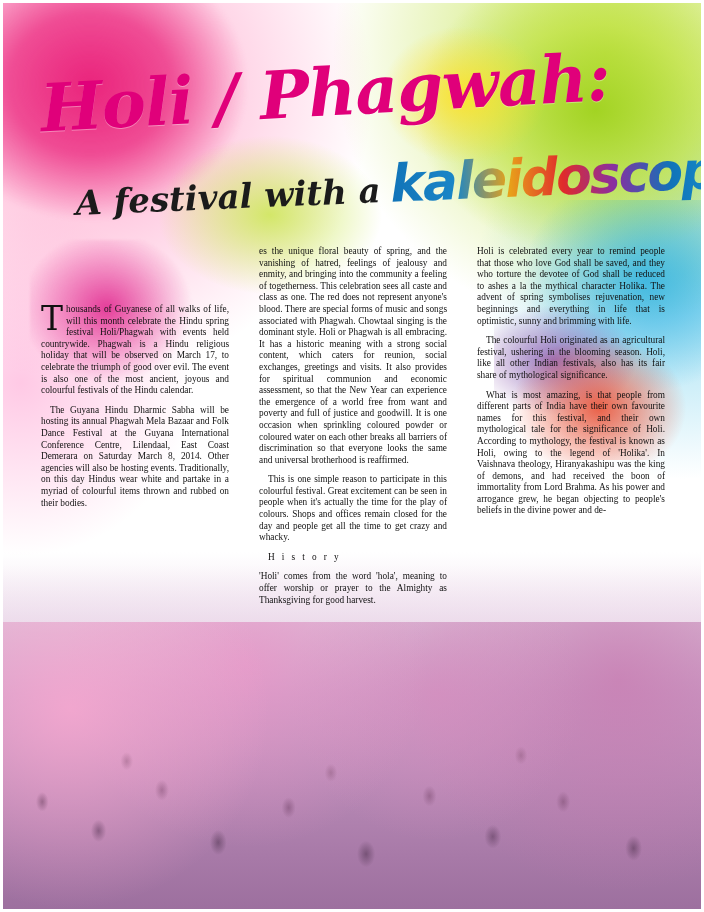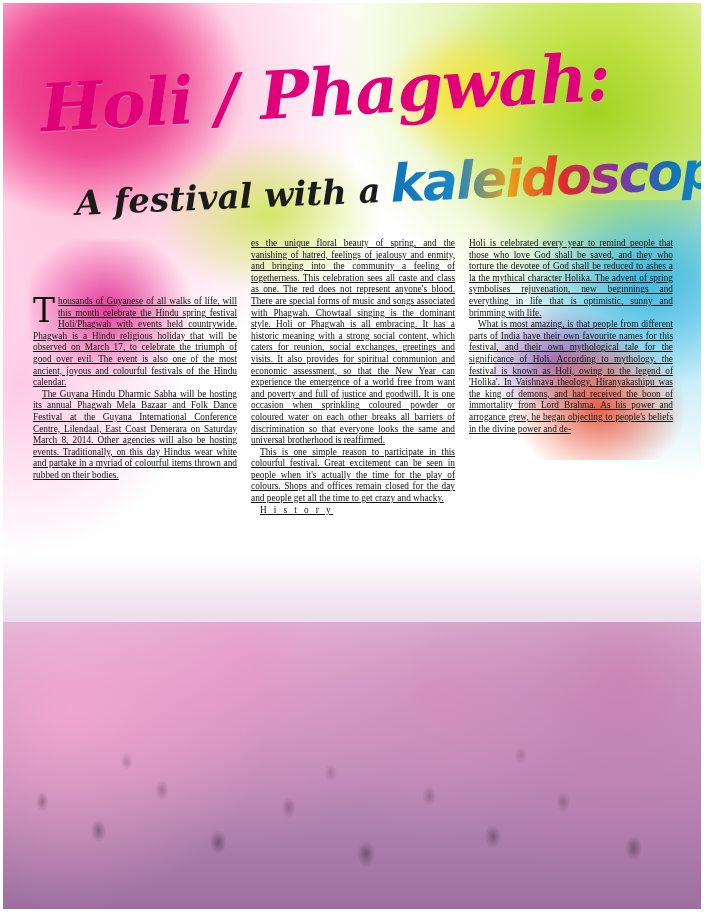--- a/index.html
+++ b/index.html
@@ -218,23 +218,22 @@
     gap: 14px;
   }
   .col {
     width: 204px;
     font-size: 9.3px;
     line-height: 11.6px;
     color: #111111;
     text-align: justify;
   }
   .col p {
-    margin: 0;
+    margin: 8px;
     text-indent: 9px;
-    text-decoration: underline;
   }
   .col p.first {
     text-indent: 0;
   }
   .dropcap-para {
     position: relative;
     min-height: 34px;
   }
   .dropcap {
     float: left;
@@ -282,23 +281,25 @@
 
     <div class="col col-1">
       <p class="first dropcap-para"><span class="dropcap">T</span><span>housands of Guyanese of all walks of life, will this month celebrate the Hindu spring festival Holi/Phagwah with events held countrywide. Phagwah is a Hindu religious holiday that will be observed on March 17, to celebrate the triumph of good over evil. The event is also one of the most ancient, joyous and colourful festivals of the Hindu calendar.</span></p>
       <p>The Guyana Hindu Dharmic Sabha will be hosting its annual Phagwah Mela Bazaar and Folk Dance Festival at the Guyana International Conference Centre, Lilendaal, East Coast Demerara on Saturday March 8, 2014. Other agencies will also be hosting events. Traditionally, on this day Hindus wear white and partake in a myriad of colourful items thrown and rubbed on their bodies.</p>
     </div>
 
     <div class="col col-2">
       <p class="first">es the unique floral beauty of spring, and the vanishing of hatred, feelings of jealousy and enmity, and bringing into the community a feeling of togetherness. This celebration sees all caste and class as one. The red does not represent anyone's blood. There are special forms of music and songs associated with Phagwah. Chowtaal singing is the dominant style. Holi or Phagwah is all embracing. It has a historic meaning with a strong social content, which caters for reunion, social exchanges, greetings and visits. It also provides for spiritual communion and economic assessment, so that the New Year can experience the emergence of a world free from want and poverty and full of justice and goodwill. It is one occasion when sprinkling coloured powder or coloured water on each other breaks all barriers of discrimination so that everyone looks the same and universal brotherhood is reaffirmed.</p>
       <p>This is one simple reason to participate in this colourful festival. Great excitement can be seen in people when it's actually the time for the play of colours. Shops and offices remain closed for the day and people get all the time to get crazy and whacky.</p>
       <p class="spread" style="text-align:justify;">H i s t o r y</p>
+      <p class="first">'Holi' comes from the word 'hola', meaning to offer worship or prayer to the Almighty as Thanksgiving for good harvest.</p>
     </div>
 
     <div class="col col-3">
       <p class="first">Holi is celebrated every year to remind people that those who love God shall be saved, and they who torture the devotee of God shall be reduced to ashes a la the mythical character Holika. The advent of spring symbolises rejuvenation, new beginnings and everything in life that is optimistic, sunny and brimming with life.</p>
+      <p>The colourful Holi originated as an agricultural festival, ushering in the blooming season. Holi, like all other Indian festivals, also has its fair share of mythological significance.</p>
       <p>What is most amazing, is that people from different parts of India have their own favourite names for this festival, and their own mythological tale for the significance of Holi. According to mythology, the festival is known as Holi, owing to the legend of 'Holika'. In Vaishnava theology, Hiranyakashipu was the king of demons, and had received the boon of immortality from Lord Brahma. As his power and arrogance grew, he began objecting to people's beliefs in the divine power and de-</p>
     </div>
 
   </div>
 
   <div class="page-border"></div>
 </div>
 
 </body></html>

